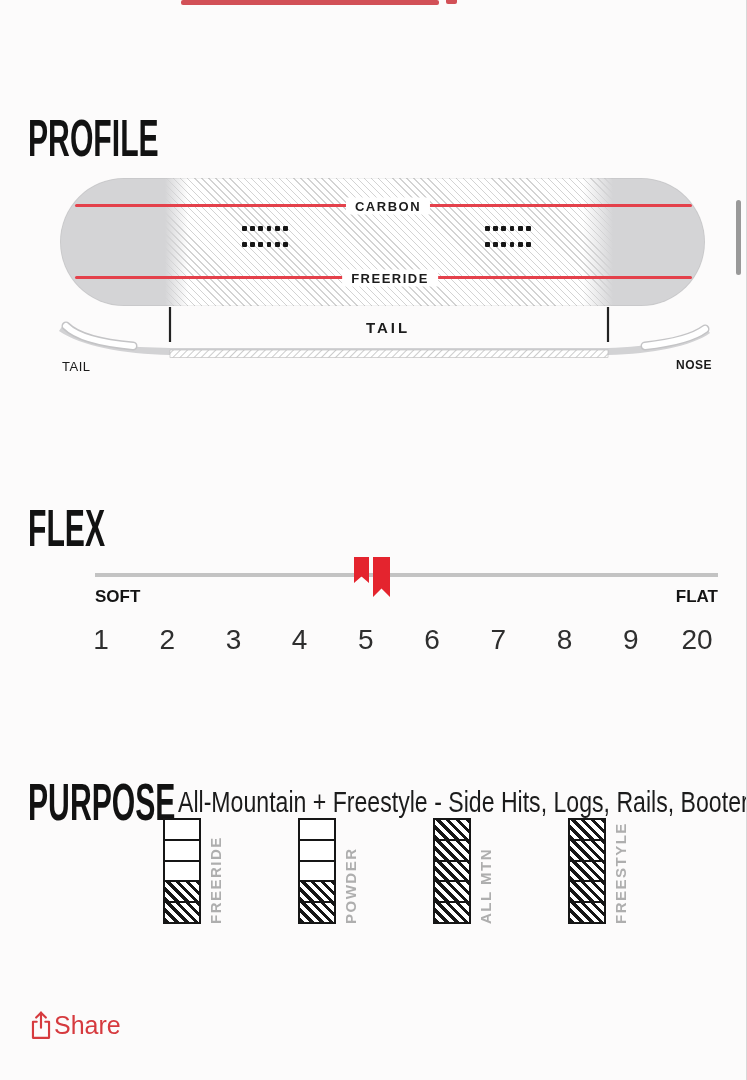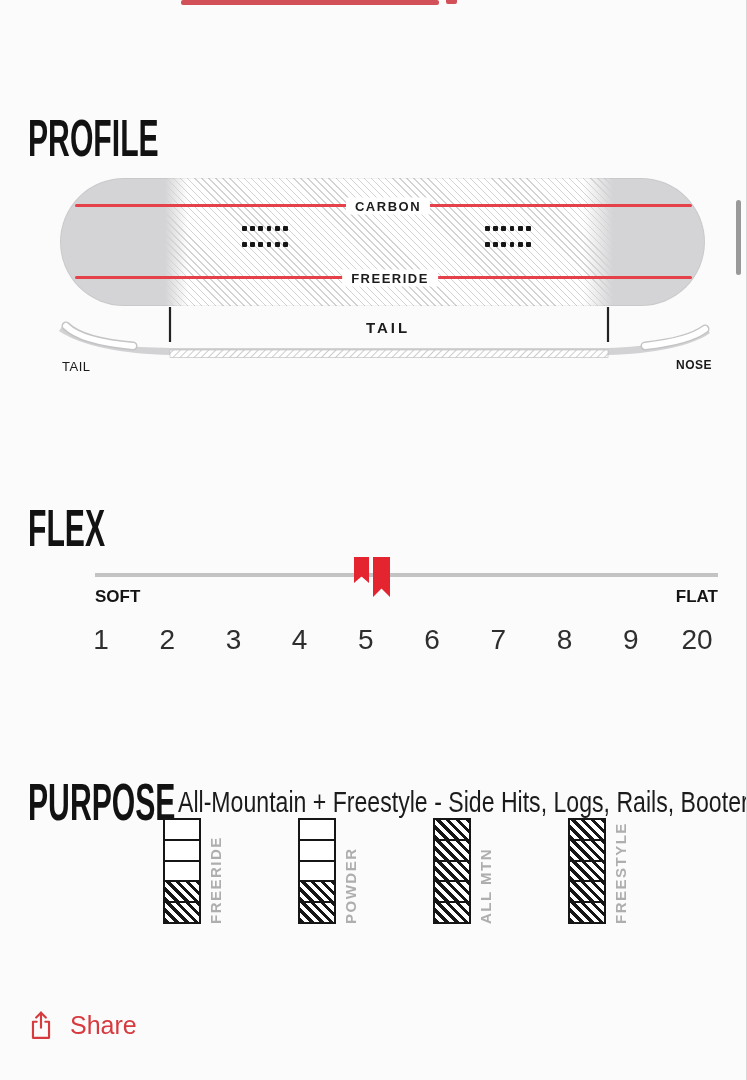--- a/index.html
+++ b/index.html
@@ -83,21 +83,21 @@
   .purpose-bar .seg.filled{
     background:repeating-linear-gradient(45deg,#161616 0 3px,rgba(0,0,0,0) 3px 7px);
   }
   .purpose-label{
     writing-mode:vertical-rl;transform:rotate(180deg);
     font-size:15px;font-weight:700;letter-spacing:1.5px;color:#aeaeae;
     margin-left:7px;line-height:1;display:flex;align-items:center;
   }
 
   
-  .share-button{left:28px;top:1010px;display:flex;align-items:center;gap:16px;cursor:pointer;}
+  .share-button{left:28px;top:1010px;display:flex;align-items:center;cursor:pointer;}
   .share-text{font-size:25px;font-weight:400;color:#d63a3e;}
 </style>
 </head>
 <body>
 
 <div class="abs top-red-rule"></div>
 <div class="abs top-red-dot"></div>
 
 <div class="abs scrollbar-thumb"></div>
 

